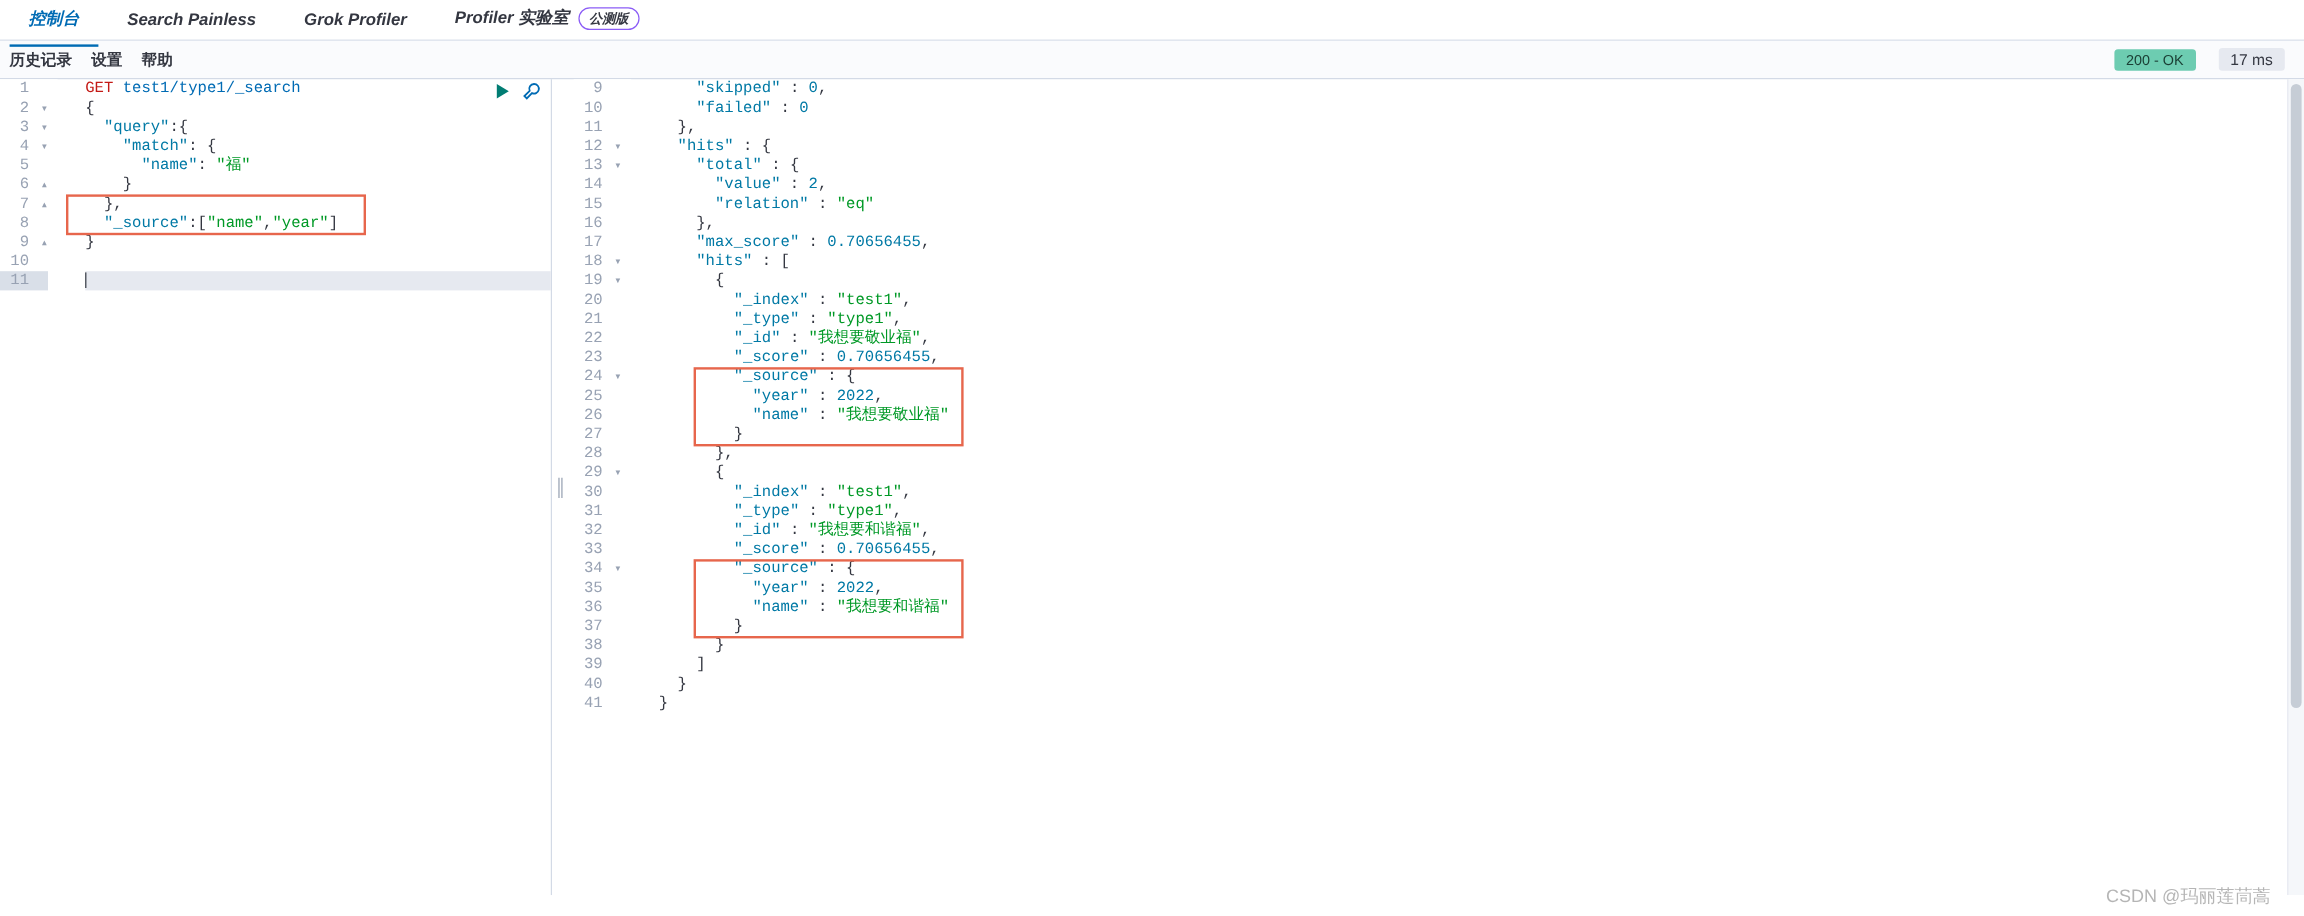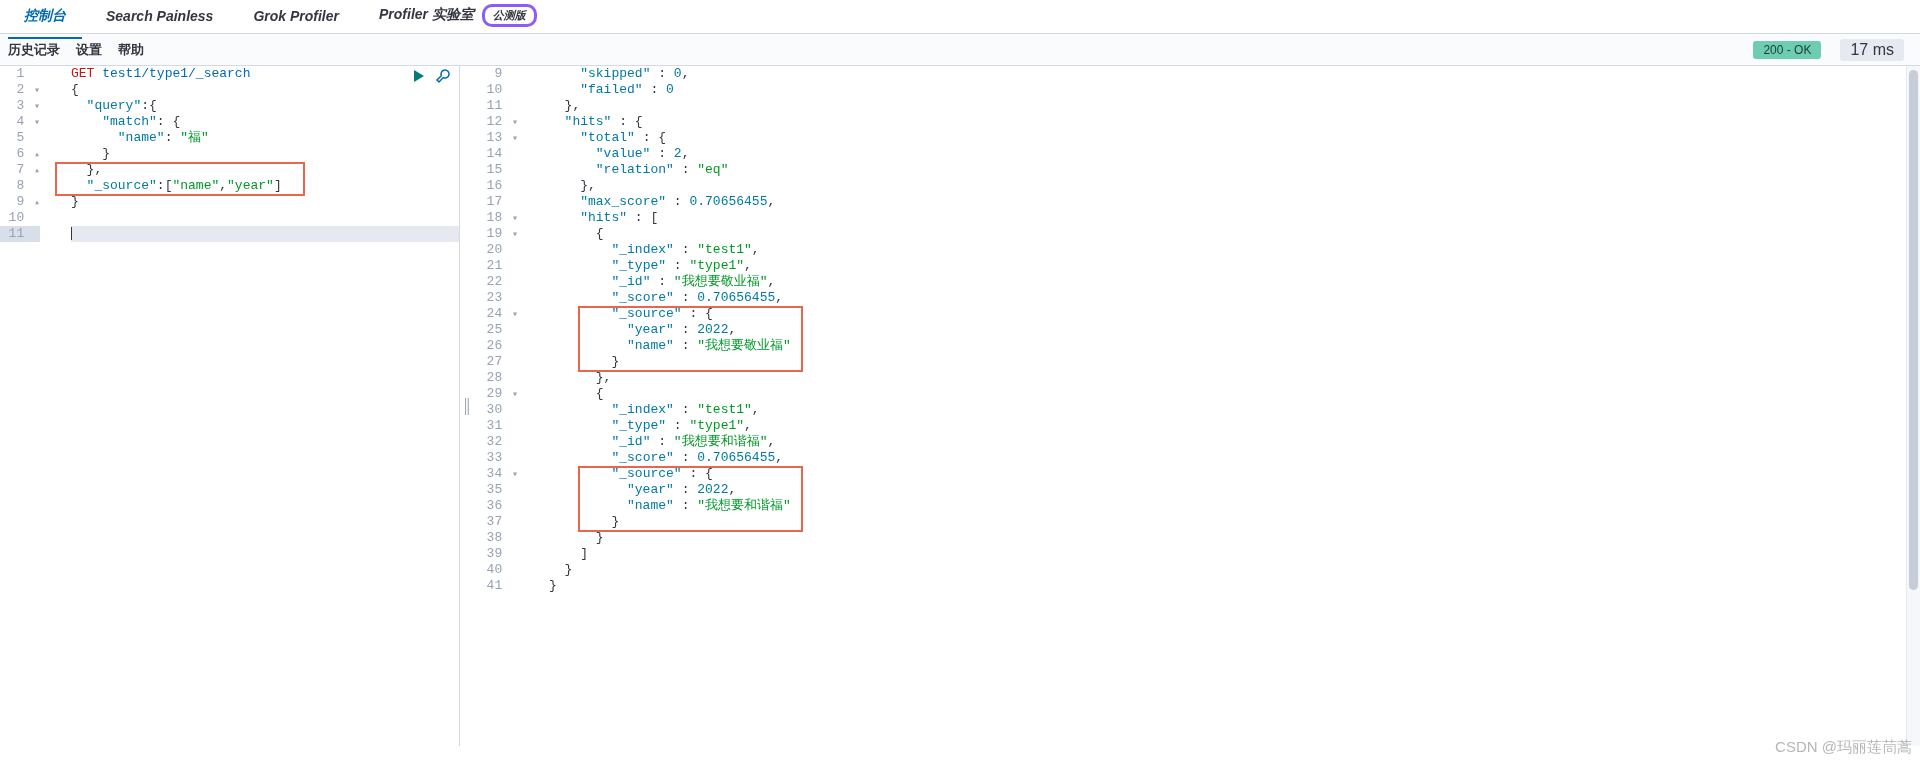--- a/index.html
+++ b/index.html
@@ -1,27 +1,27 @@
 <!DOCTYPE html>
 <html><head>
 <meta charset="utf-8">
 <style>
   * { box-sizing: border-box; margin: 0; padding: 0; }
   body { font-family: -apple-system, BlinkMacSystemFont, "Segoe UI", Helvetica, Arial, sans-serif; font-size: 14px; color: #343741; background: #fff; width: 1920px; }
   .tabs { display: flex; align-items: center; border-bottom: 1px solid #d3dae6; padding: 0 8px; height: 34px; font-style: italic; }
   .tab { padding: 12px 16px; font-weight: 600; color: #343741; cursor: pointer; border-bottom: 2px solid transparent; margin-right: 8px; }
   .tab.active { color: #006bb4; border-bottom-color: #006bb4; }
-  .badge { display:inline-block; border:3px solid #8b5cf6; color:#343741; border-radius:10px; font-size:11px; padding:1px 8px; margin-left:4px; vertical-align:middle; }
+  .badge { display:inline-block; border:1px solid #8b5cf6; color:#343741; border-radius:10px; font-size:11px; padding:1px 8px; margin-left:4px; vertical-align:middle; }
   .toolbar { display:flex; align-items:center; justify-content:space-between; border-bottom:1px solid #d3dae6; padding:4px 8px; height:32px; background:#fafbfd; }
   .toolbar-left { display:flex; gap:16px; }
   .tool-link { color:#343741; font-size:13px; cursor:pointer; font-weight:600;text-align:center;}
   .toolbar-right { display:flex; gap:19px; align-items:center; padding-right:8px; }
   .status-badge { background:#54b399; color:#fff; border-radius:3px; padding:2px 10px; font-size:12px; font-weight:500; }
   .status-badge.ok { background:#6dccb1; color:#1a3e34;}
-  .time-badge { background:#e6e9f0; color:#343741; border-radius:3px; padding:2px 10px; font-size:16px; }
+  .time-badge { background:#e6e9f0; color:#343741; border-radius:3px; padding:2px 10px; font-size:13px; }
   .main { display:flex; height:680px; position:relative; }
   .pane { position:relative; flex:0 0 auto; }
   .pane.left { width:460px; border-right:1px solid #d3dae6; }
   .pane.right { flex:1; }
   .editor { font-family: "Menlo","Consolas","Courier New",monospace; font-size:13px; line-height:16px; position:relative; }
   .gutter { position:absolute; left:0; top:0; width:48px; background:#fff; color:#98a2b3; text-align:right; padding-right:8px; user-select:none; }
   .gutter .ln { height:16px; }
   .code { margin-left:55px; white-space:pre; color:#343741; }
   .code .row { height:16px;margin-left:16px; }
   .active-row { background:#e6e9f0; }
@@ -33,21 +33,21 @@
   .tok-num { color:#0079a5; }
   .tok-punc { color:#343741; }
   .fold { color:#98a2b3; font-size:10px; display:inline-block; width:8px;}
   .red-box { position:absolute; border:2px solid #e7664c; pointer-events:none; }
   .run-icons { position:absolute; right:8px; top:2px; display:flex; gap:8px; color:#006bb4; }
   .run-icons svg { width:16px; height:16px; cursor:pointer; }
   .divider { position:absolute; left:462px; top:50%; transform:translateY(-50%); color:#98a2b3; user-select:none; cursor:col-resize;}
   .cursor { display:inline-block; width:1px; height:13px; background:#343741; vertical-align:middle;}
   .scrollbar { position:absolute; right:0; top:0; bottom:0; width:14px; background:#f5f7fa; border-left:1px solid #e6e9f0;}
   .scrollbar-thumb { position:absolute; left:2px; right:2px; background:#c6cdd6; border-radius:5px;}
-  .watermark { position:fixed; right:8px; bottom:6px; color:rgba(120,120,120,0.55); font-size:15px; font-family: Arial,sans-serif; pointer-events:none;}
+  .watermark { position:fixed; right:28px; bottom:6px; color:rgba(120,120,120,0.55); font-size:15px; font-family: Arial,sans-serif; pointer-events:none;}
 </style>
 </head>
 <body>
 
 <div class="tabs">
   <div class="tab active">控制台</div>
   <div class="tab">Search Painless</div>
   <div class="tab">Grok Profiler</div>
   <div class="tab">
     <span>Profiler 实验室</span>

